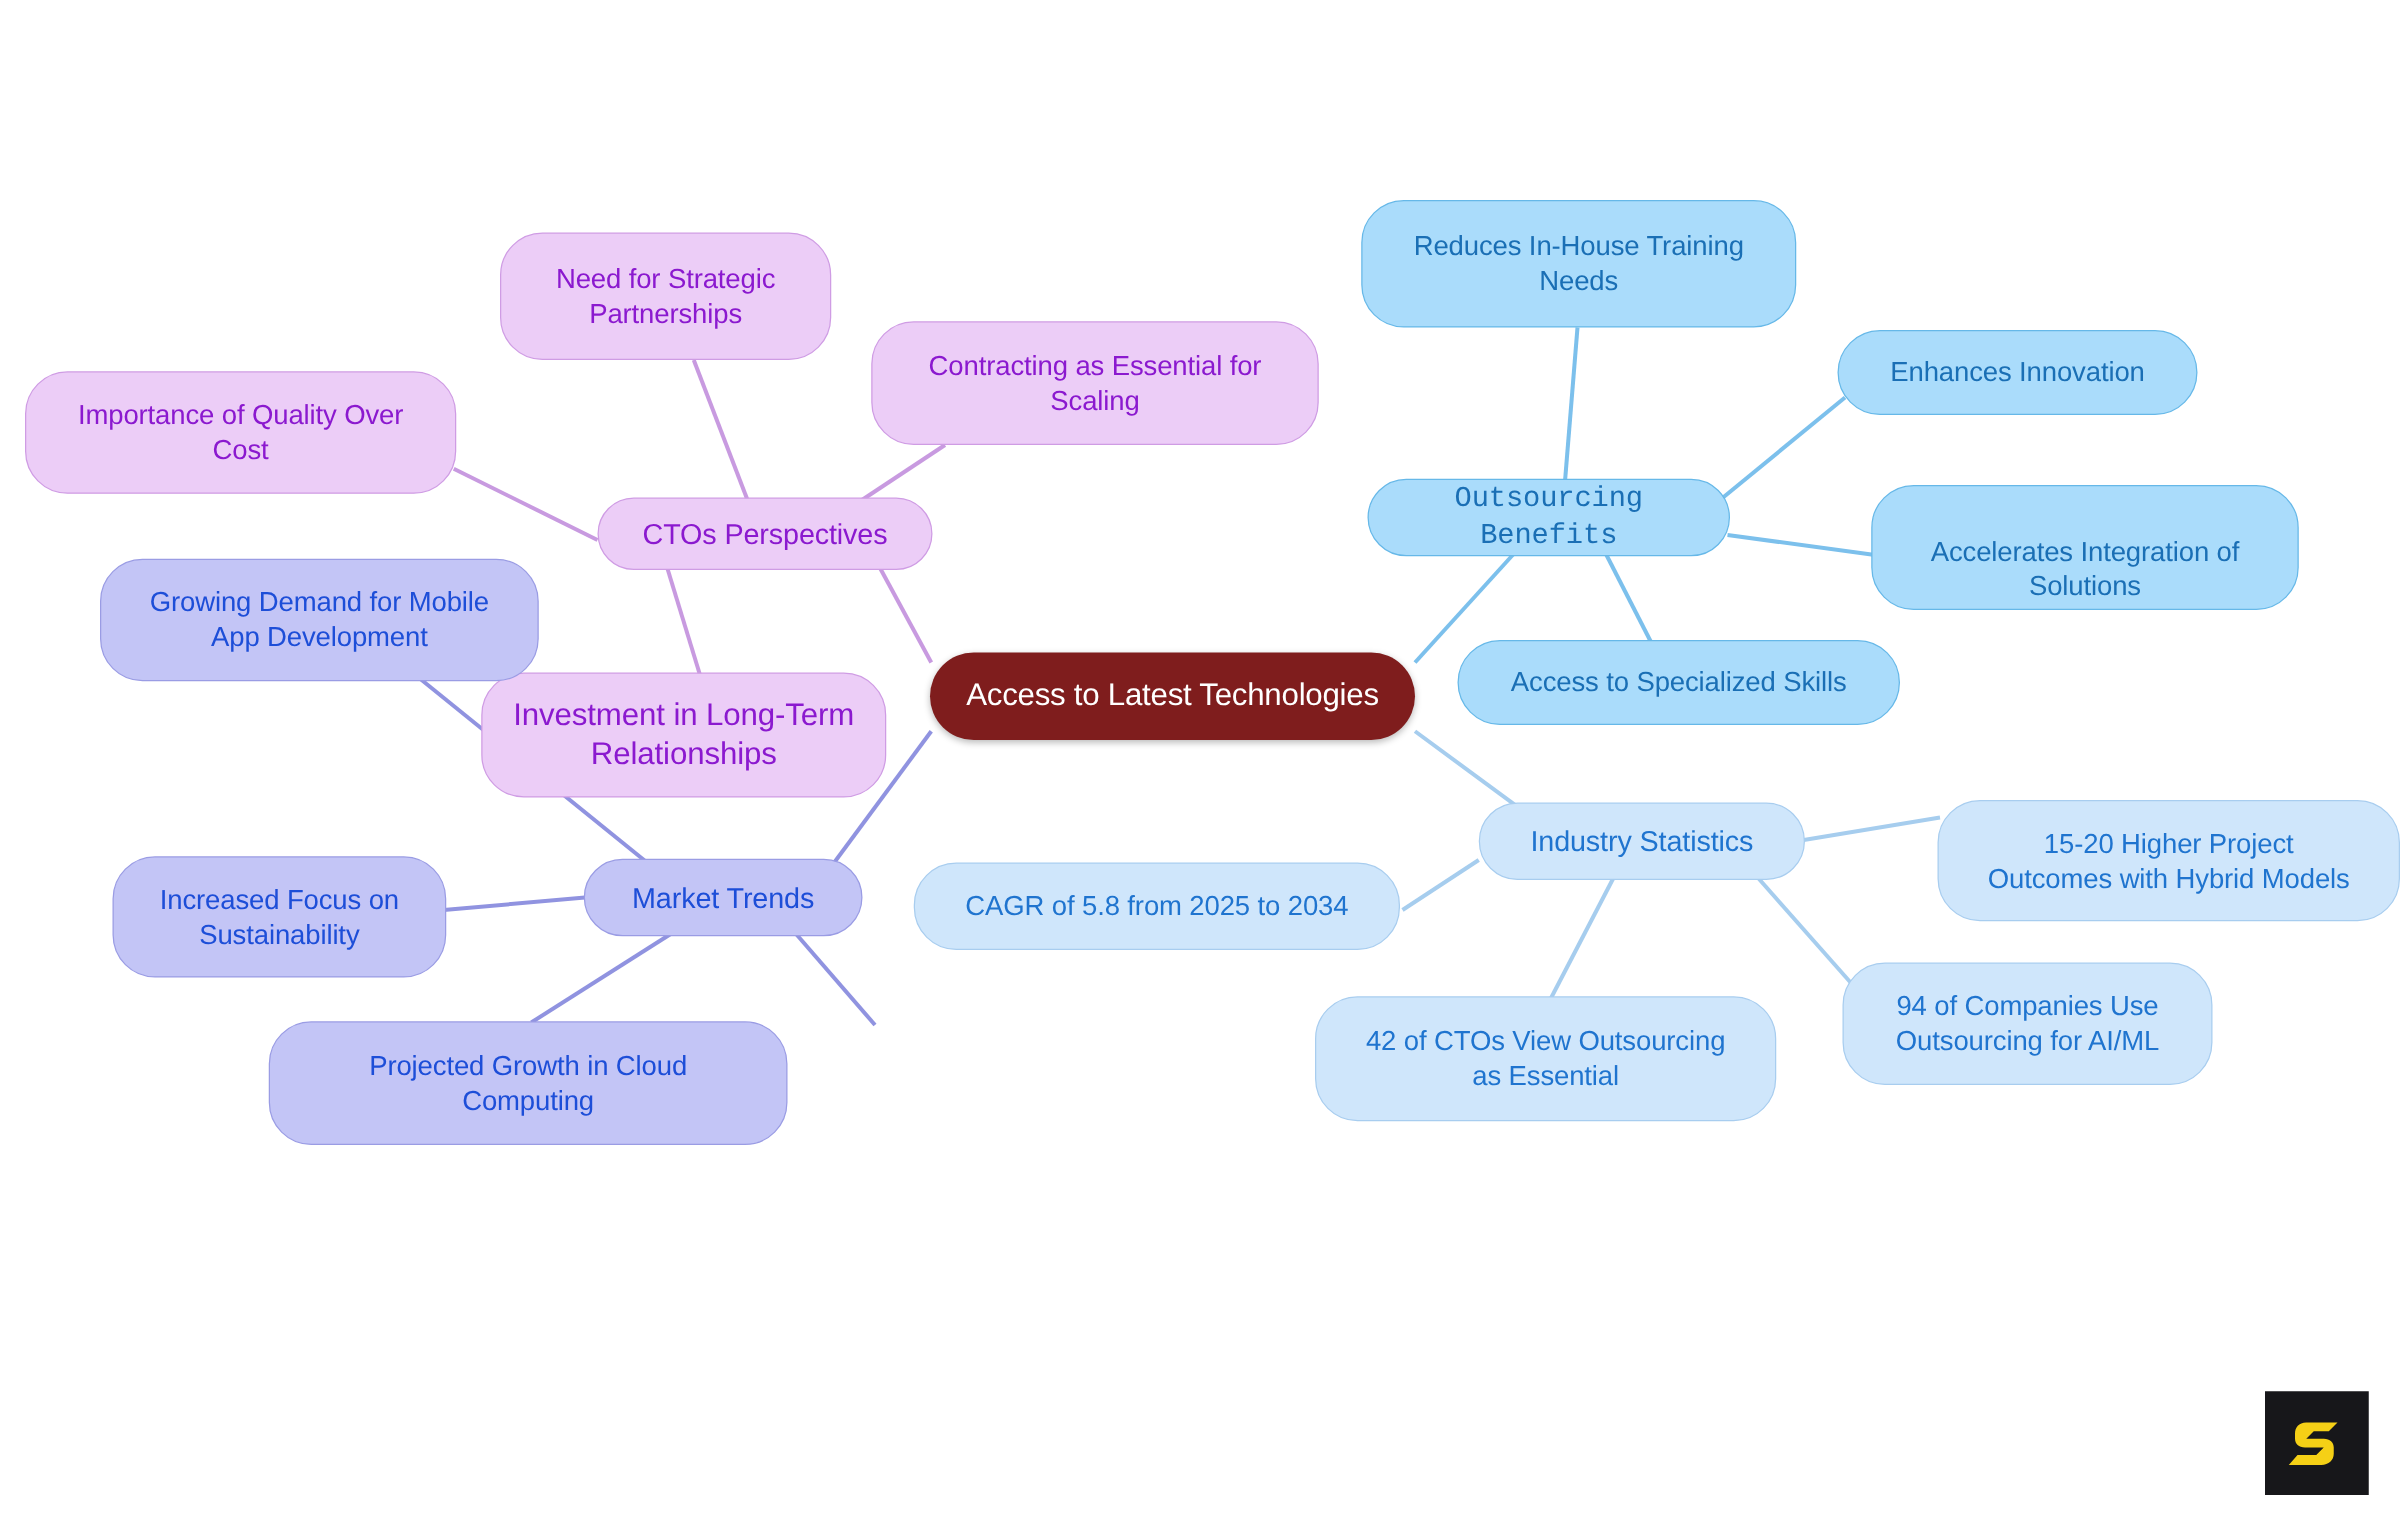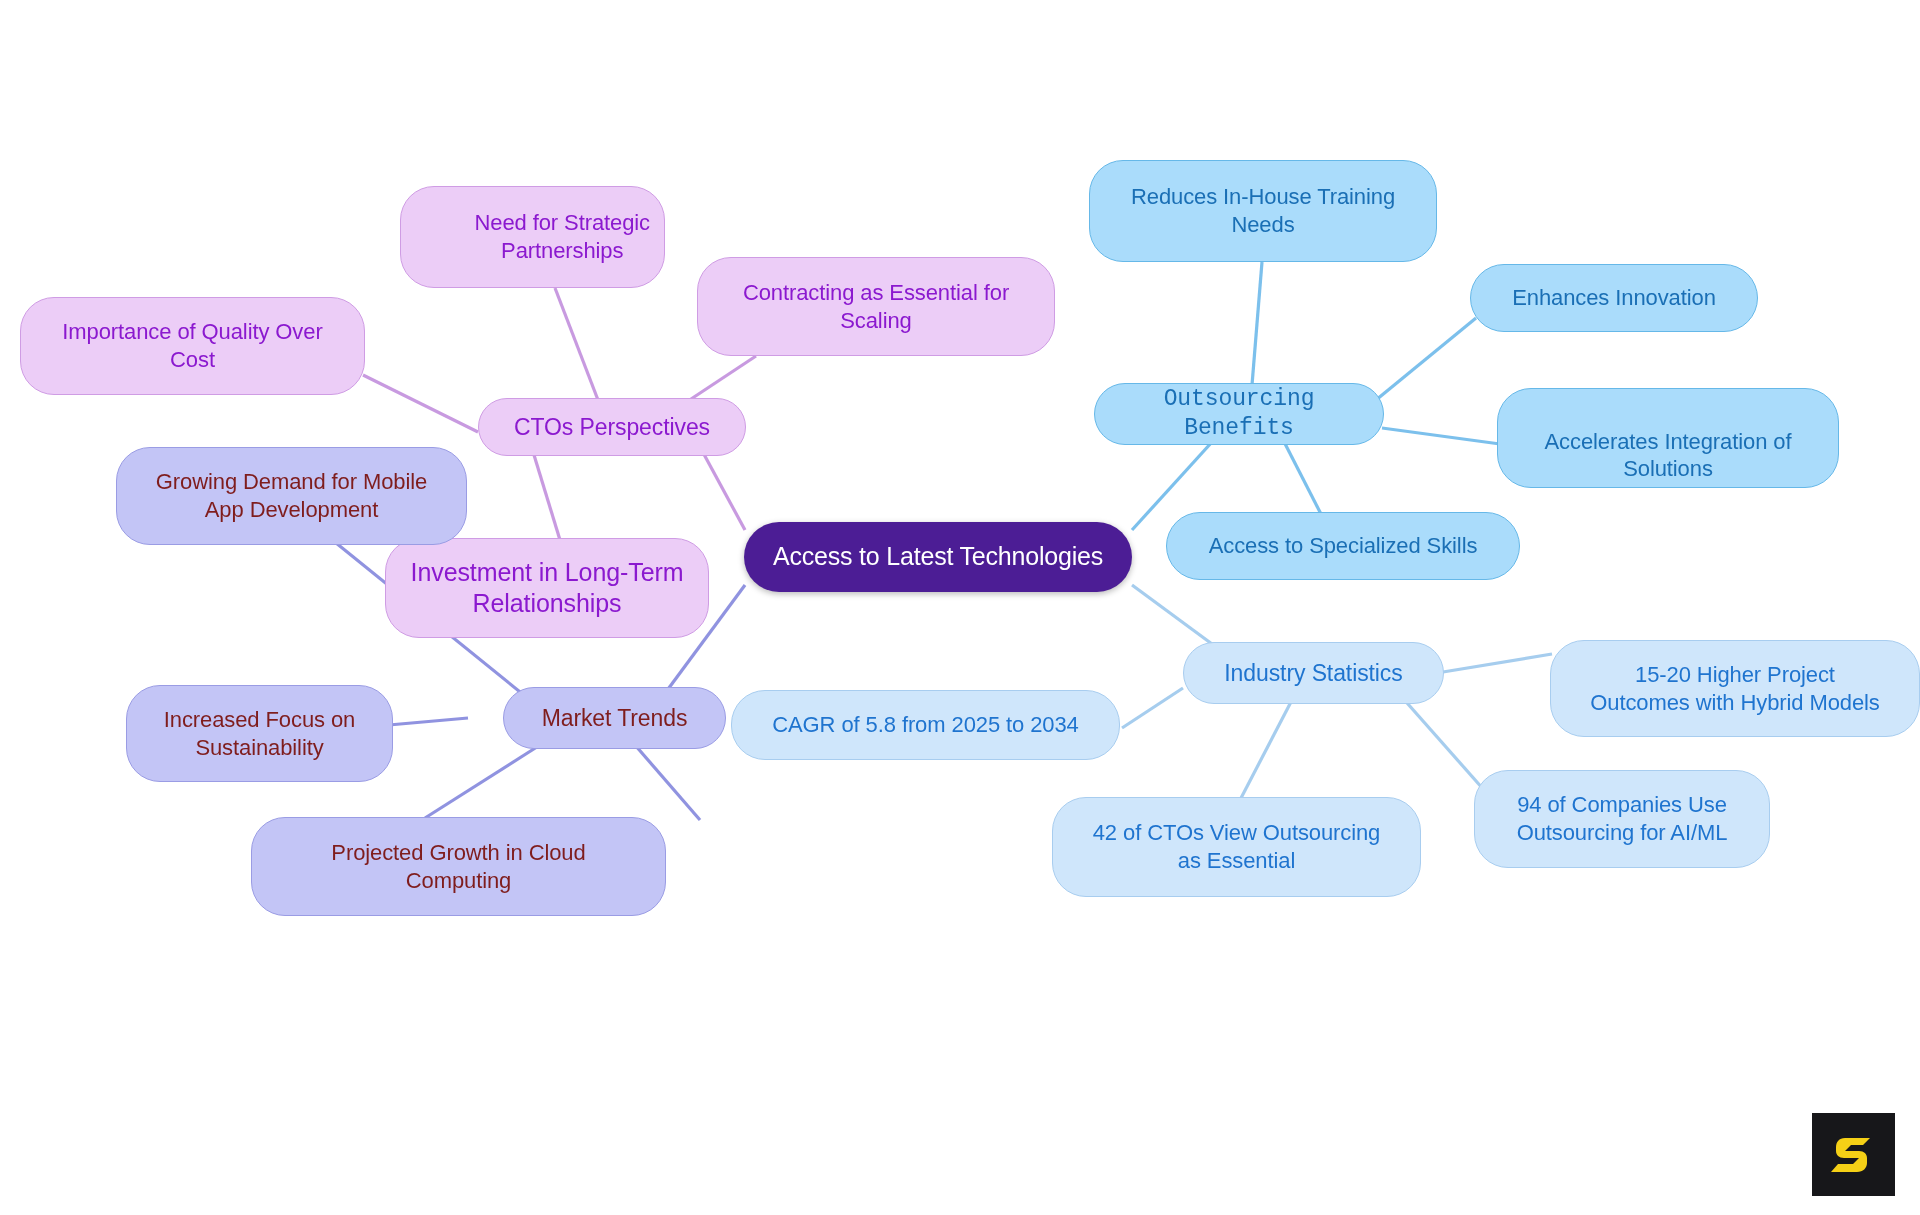--- a/index.html
+++ b/index.html
@@ -33,29 +33,29 @@
     border-style: solid;
     border-width: 1.5px;
     line-height: 1.26;
     padding: 4px 14px;
     letter-spacing: -0.1px;
     white-space: pre-line;
   }
   .node.root {
     border-radius: 38px;
     border-width: 0;
-    background: #4c1d95;
+    background: #7f1d1d;
     color: #ffffff;
     box-shadow: 0 2px 6px rgba(0,0,0,0.28);
     font-size: 25px;
     letter-spacing: -0.2px;
   }
   .n-violet   { background: #eccdf7; border-color: #cf9ce4; color: #8b19cf; }
   .n-blue     { background: #aadcfb; border-color: #66b8e8; color: #1a6fb5; }
-  .n-periwink { background: #c3c5f6; border-color: #9a9ce4; color: #7f1d1d; margin-left: 36px; }
+  .n-periwink { background: #c3c5f6; border-color: #9a9ce4; color: #1d4ed8; }
   .n-lightblue{ background: #cfe6fb; border-color: #a8cdef; color: #1f74cf; }
 
   .logo-box {
     position: absolute;
     background: #17171a;
     display: flex;
     align-items: center;
     justify-content: center;
   }
 </style>
@@ -93,21 +93,21 @@
   </svg>
 
   <div class="node root" style="left:744px; top:522px; width:388px; height:70px;">
     <span>Access to Latest Technologies</span>
   </div>
 
   <div class="node n-violet" style="left:478px; top:398px; width:268px; height:58px; font-size:23px;">
     <span>CTOs Perspectives</span>
   </div>
 
-  <div class="node n-violet" style="left:400px; top:186px; width:265px; height:102px; font-size:22px;justify-content:flex-end;">
+  <div class="node n-violet" style="left:400px; top:186px; width:265px; height:102px; font-size:22px;">
     <span>Need for Strategic
 Partnerships</span>
   </div>
 
   <div class="node n-violet" style="left:20px; top:297px; width:345px; height:98px; font-size:22px;">
     <span>Importance of Quality Over
 Cost</span>
   </div>
 
   <div class="node n-violet" style="left:697px; top:257px; width:358px; height:99px; font-size:22px;">

